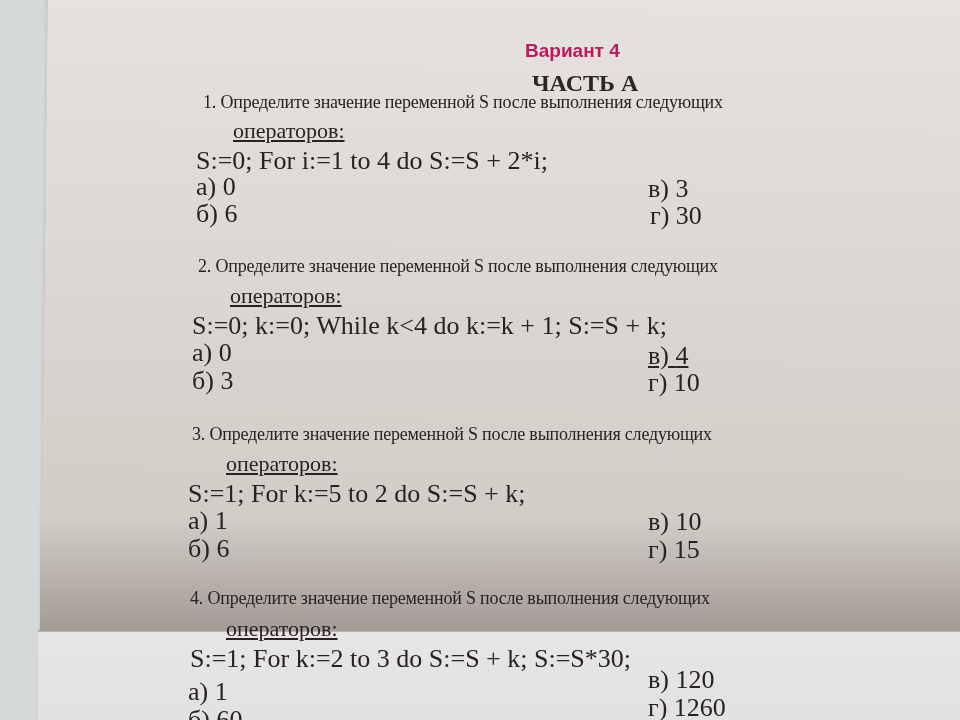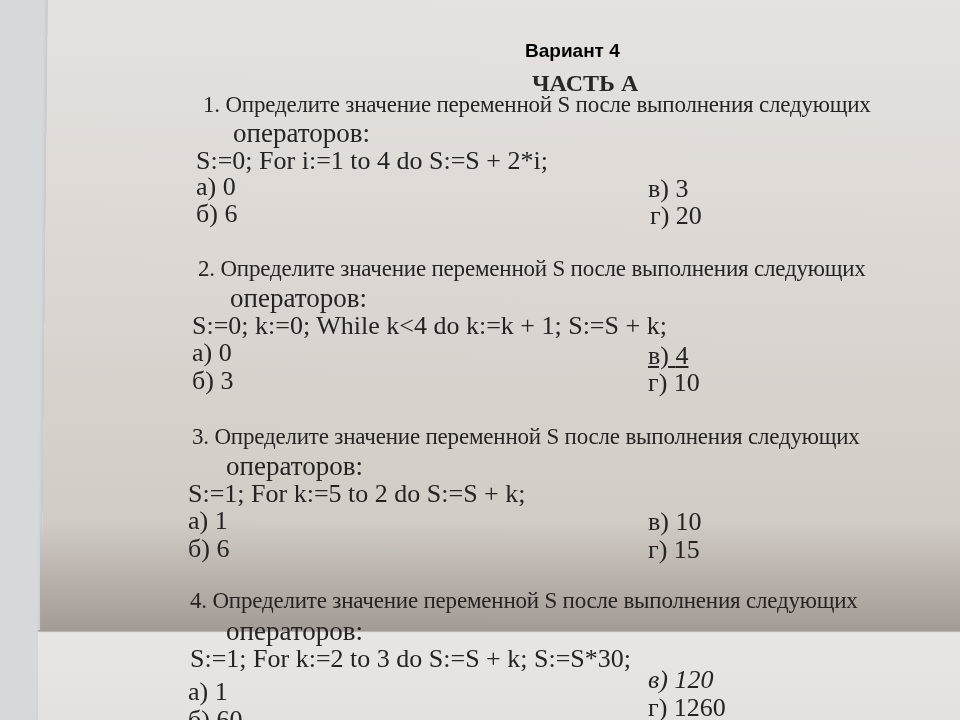--- a/index.html
+++ b/index.html
@@ -28,34 +28,34 @@
     position: absolute; left: 38px; top: 632px; width: 930px; height: 100px;
     background: linear-gradient(180deg, #e8e6e4 0%, #e3e1df 100%);
   }
   .fold-line {
     position: absolute; left: 38px; top: 630px; width: 930px; height: 3px;
     background: linear-gradient(180deg, rgba(80,70,65,0.45), rgba(255,255,255,0.4));
   }
   .variant {
     position: absolute; left: 525px; top: 40px;
     font-family: "Liberation Sans", sans-serif; font-weight: bold; font-size: 19px;
-    color: #000000;
+    color: #be185d;
   }
   .part {
     position: absolute; left: 532px; top: 70px;
     font-family: "Liberation Serif", serif; font-weight: bold; font-size: 24px;
     color: #2a2624;
   }
   .question { position: absolute; left: 0; top: 0; }
   .q-title {
     position: absolute; white-space: nowrap;
-    font-size: 23px; letter-spacing: -0.2px;
+    font-size: 18px; letter-spacing: -0.2px;
   }
   .q-sub {
-    position: absolute; white-space: nowrap; font-size: 27px;
+    position: absolute; white-space: nowrap; font-size: 22px; text-decoration: underline;
   }
   .q-code {
     position: absolute; white-space: nowrap; font-size: 26px;
   }
   .opt {
     position: absolute; white-space: nowrap; font-size: 26px;
   }
 </style>
 </head>
 <body>
@@ -72,21 +72,21 @@
 <div class="question">
   <div class="q-title" style="left:203px; top:92px;">
     <span>1.</span>
     <span>Определите значение переменной S после выполнения следующих</span>
   </div>
   <div class="q-sub" style="left:233px; top:118px;">операторов:</div>
   <div class="q-code" style="left:196px; top:146px;">S:=0; For i:=1 to 4 do S:=S + 2*i;</div>
   <div class="opt" style="left:196px; top:172px;"><span>а)</span> <span>0</span></div>
   <div class="opt" style="left:196px; top:199px;"><span>б)</span> <span>6</span></div>
   <div class="opt" style="left:648px; top:174px;"><span>в)</span> <span>3</span></div>
-  <div class="opt" style="left:650px; top:201px;"><span>г)</span> <span>20</span></div>
+  <div class="opt" style="left:650px; top:201px;"><span>г)</span> <span>30</span></div>
 </div>
 
 <div class="question">
   <div class="q-title" style="left:198px; top:256px;">
     <span>2.</span>
     <span>Определите значение переменной S после выполнения следующих</span>
   </div>
   <div class="q-sub" style="left:230px; top:283px;">операторов:</div>
   <div class="q-code" style="left:192px; top:311px;">S:=0; k:=0; While k&lt;4 do k:=k + 1; S:=S + k;</div>
   <div class="opt" style="left:192px; top:338px;"><span>а)</span> <span>0</span></div>
@@ -110,15 +110,15 @@
 
 <div class="question">
   <div class="q-title" style="left:190px; top:588px;">
     <span>4.</span>
     <span>Определите значение переменной S после выполнения следующих</span>
   </div>
   <div class="q-sub" style="left:226px; top:616px;">операторов:</div>
   <div class="q-code" style="left:190px; top:644px;">S:=1; For k:=2 to 3 do S:=S + k; S:=S*30;</div>
   <div class="opt" style="left:188px; top:677px;"><span>а)</span> <span>1</span></div>
   <div class="opt" style="left:188px; top:705px;"><span>б)</span> <span>60</span></div>
-  <div class="opt" style="left:648px; top:665px;font-style:italic;"><span>в)</span> <span>120</span></div>
+  <div class="opt" style="left:648px; top:665px;"><span>в)</span> <span>120</span></div>
   <div class="opt" style="left:648px; top:693px;"><span>г)</span> <span>1260</span></div>
 </div>
 
 </body></html>

